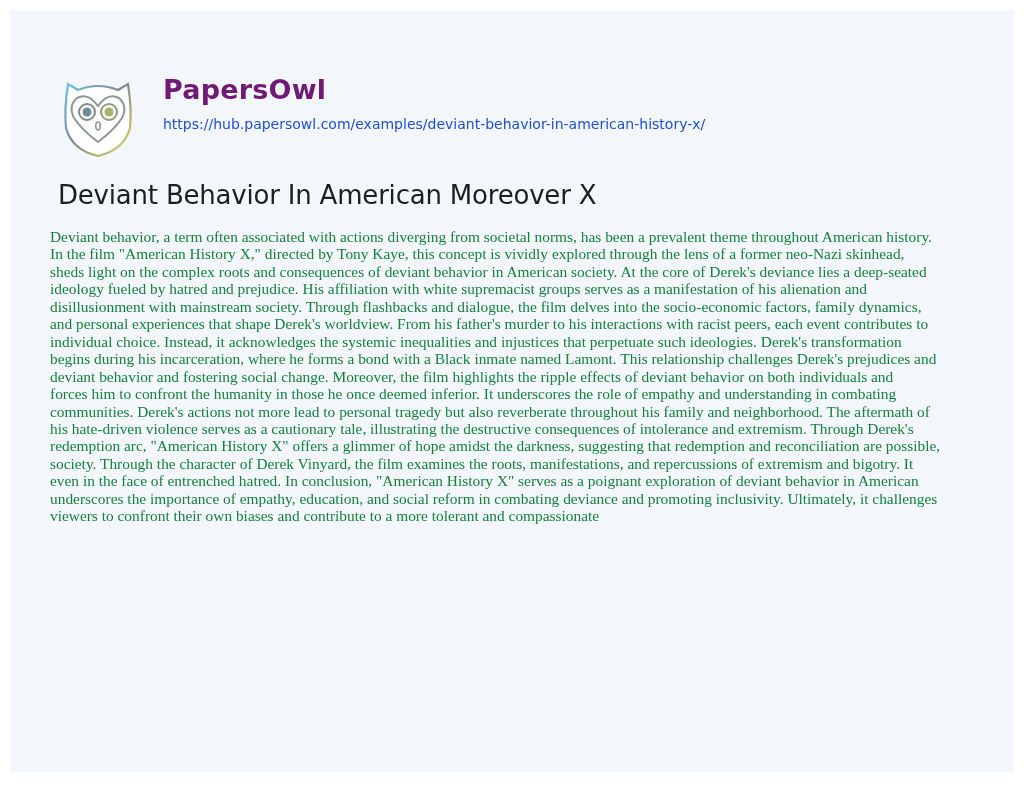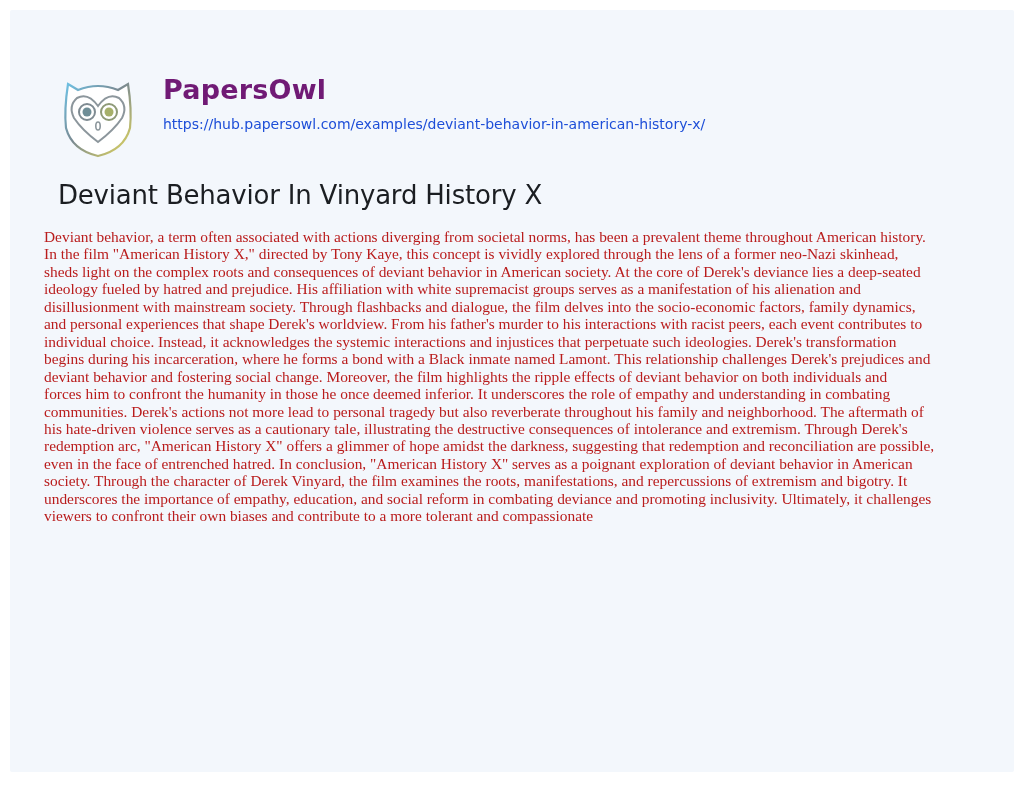--- a/index.html
+++ b/index.html
@@ -60,28 +60,28 @@
       margin: 0;
       font-family: "DejaVu Sans", sans-serif;
       font-weight: normal;
       font-size: 26px;
       color: #1b1e22;
       white-space: nowrap;
       letter-spacing: -0.2px;
     }
     .body-text {
       position: absolute;
-      left: 34px;
+      left: 40px;
       top: 218px;
       width: 940px;
       margin: 0;
       font-family: "Liberation Serif", serif;
       font-size: 15.4px;
       line-height: 17.45px;
-      color: #b91c1c;
+      color: #15803d;
     }
     .body-text .line {
       display: block;
       white-space: nowrap;
     }
   </style>
 </head>
 <body>
 
 <div class="card">
@@ -104,35 +104,35 @@
       <circle cx="29" cy="42" r="4.5" fill="#6e8d96"></circle>
       <circle cx="51" cy="42" r="8" fill="none" stroke="#8e9a78" stroke-width="2"></circle>
       <circle cx="51" cy="42" r="4.5" fill="#a6b06a"></circle>
 
       <ellipse cx="40" cy="56" rx="2.2" ry="4" fill="none" stroke="#8c969c" stroke-width="1.6"></ellipse>
     </svg>
     <div class="brand-name">PapersOwl</div>
     <a class="brand-url">https://hub.papersowl.com/examples/deviant-behavior-in-american-history-x/</a>
   </div>
 
-  <h1 class="title">Deviant Behavior In Vinyard History X</h1>
+  <h1 class="title">Deviant Behavior In American Moreover X</h1>
 
   <p class="body-text">
     <span class="line">Deviant behavior, a term often associated with actions diverging from societal norms, has been a prevalent theme throughout American history.</span>
     <span class="line">In the film "American History X," directed by Tony Kaye, this concept is vividly explored through the lens of a former neo-Nazi skinhead,</span>
     <span class="line">sheds light on the complex roots and consequences of deviant behavior in American society. At the core of Derek's deviance lies a deep-seated</span>
     <span class="line">ideology fueled by hatred and prejudice. His affiliation with white supremacist groups serves as a manifestation of his alienation and</span>
     <span class="line">disillusionment with mainstream society. Through flashbacks and dialogue, the film delves into the socio-economic factors, family dynamics,</span>
     <span class="line">and personal experiences that shape Derek's worldview. From his father's murder to his interactions with racist peers, each event contributes to</span>
-    <span class="line">individual choice. Instead, it acknowledges the systemic interactions and injustices that perpetuate such ideologies. Derek's transformation</span>
+    <span class="line">individual choice. Instead, it acknowledges the systemic inequalities and injustices that perpetuate such ideologies. Derek's transformation</span>
     <span class="line">begins during his incarceration, where he forms a bond with a Black inmate named Lamont. This relationship challenges Derek's prejudices and</span>
     <span class="line">deviant behavior and fostering social change. Moreover, the film highlights the ripple effects of deviant behavior on both individuals and</span>
     <span class="line">forces him to confront the humanity in those he once deemed inferior. It underscores the role of empathy and understanding in combating</span>
     <span class="line">communities. Derek's actions not more lead to personal tragedy but also reverberate throughout his family and neighborhood. The aftermath of</span>
     <span class="line">his hate-driven violence serves as a cautionary tale, illustrating the destructive consequences of intolerance and extremism. Through Derek's</span>
     <span class="line">redemption arc, "American History X" offers a glimmer of hope amidst the darkness, suggesting that redemption and reconciliation are possible,</span>
+    <span class="line">society. Through the character of Derek Vinyard, the film examines the roots, manifestations, and repercussions of extremism and bigotry. It</span>
     <span class="line">even in the face of entrenched hatred. In conclusion, "American History X" serves as a poignant exploration of deviant behavior in American</span>
-    <span class="line">society. Through the character of Derek Vinyard, the film examines the roots, manifestations, and repercussions of extremism and bigotry. It</span>
     <span class="line">underscores the importance of empathy, education, and social reform in combating deviance and promoting inclusivity. Ultimately, it challenges</span>
     <span class="line">viewers to confront their own biases and contribute to a more tolerant and compassionate</span>
   </p>
 
 </div>
 
 </body></html>

